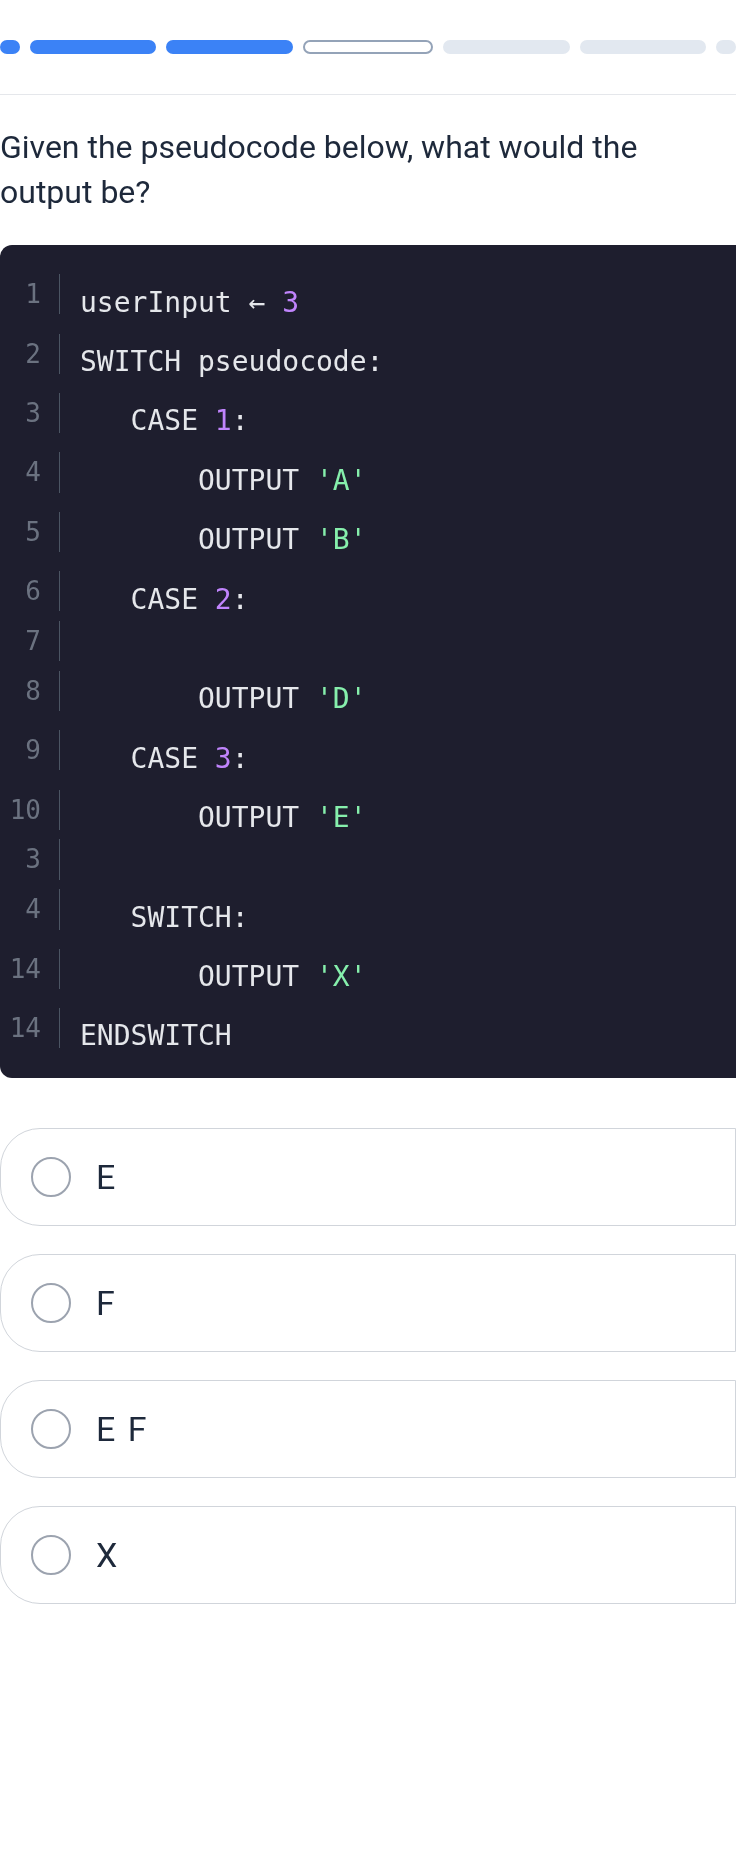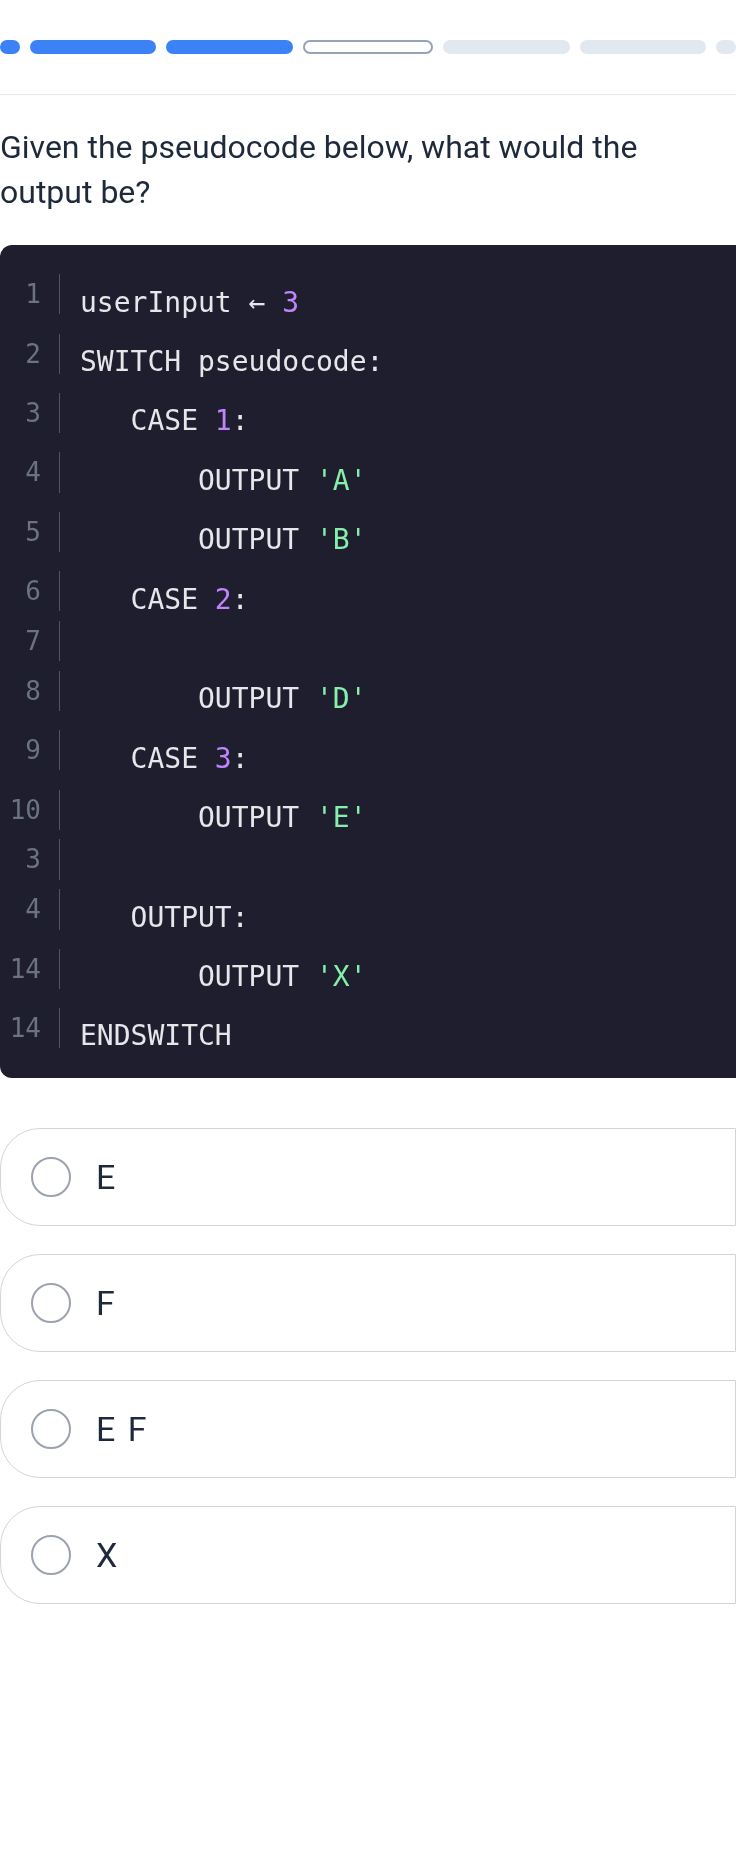--- a/index.html
+++ b/index.html
@@ -78,21 +78,21 @@
     </div>
     <div class="code-line">
       <span class="line-num">10</span>
       <span class="code-text"><span class="kw">       OUTPUT </span><span class="str">'E'</span></span>
     </div>
     <div class="code-line">
       <span class="line-num">3</span>
     </div>
     <div class="code-line">
       <span class="line-num">4</span>
-      <span class="code-text"><span class="kw">   OUTPUT:</span></span>
+      <span class="code-text"><span class="kw">   SWITCH:</span></span>
     </div>
     <div class="code-line">
       <span class="line-num">14</span>
       <span class="code-text"><span class="kw">       OUTPUT </span><span class="str">'X'</span></span>
     </div>
     <div class="code-line">
       <span class="line-num">14</span>
       <span class="code-text"><span class="kw">ENDSWITCH</span></span>
     </div>
   </div>

